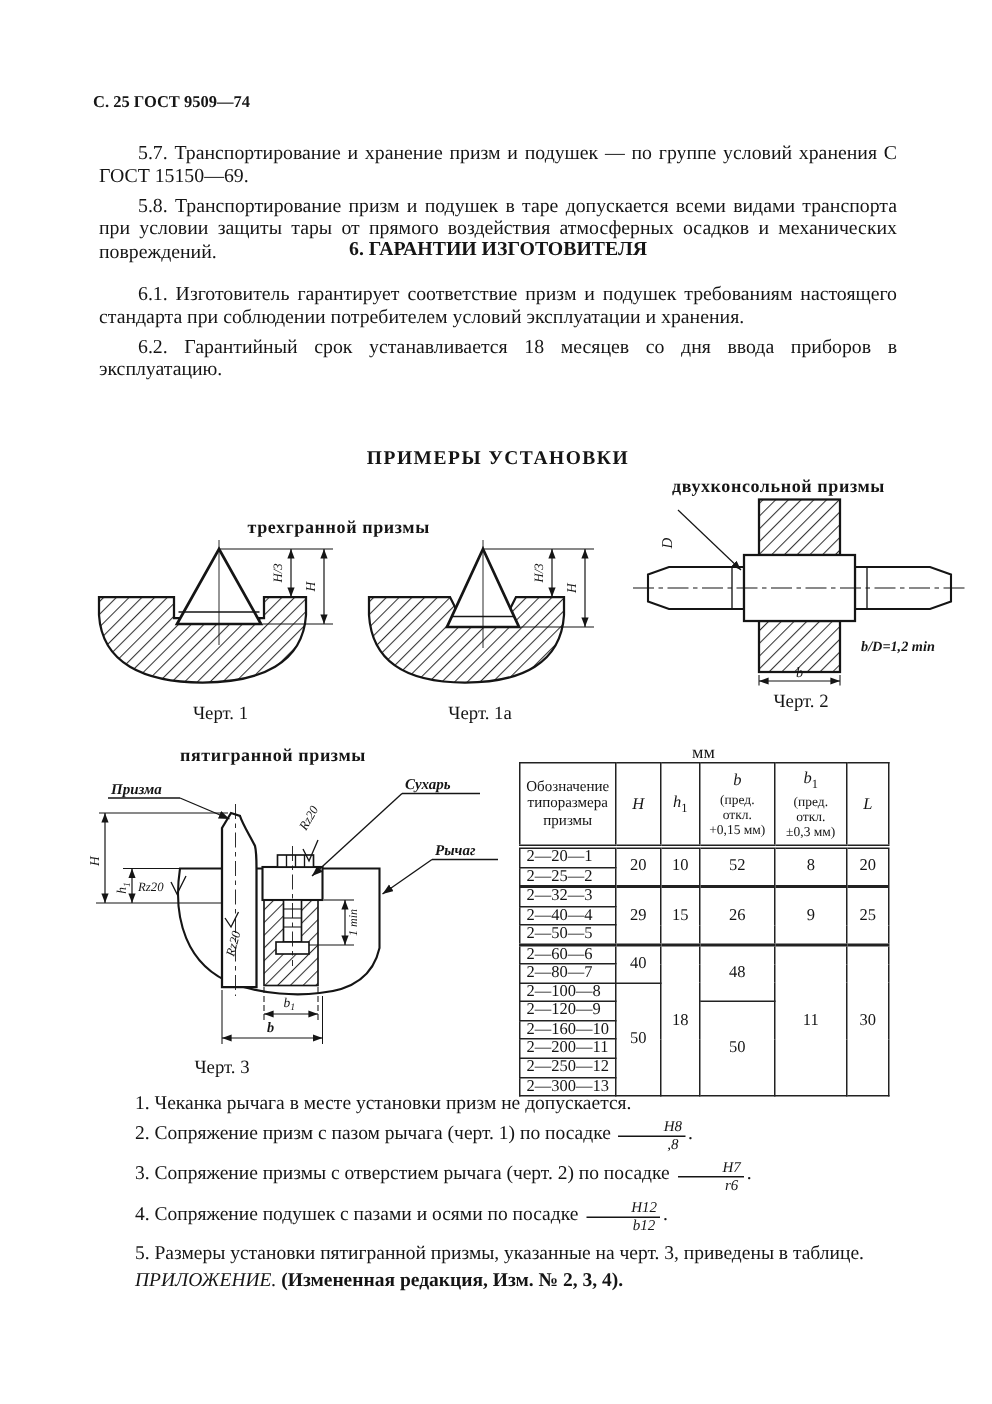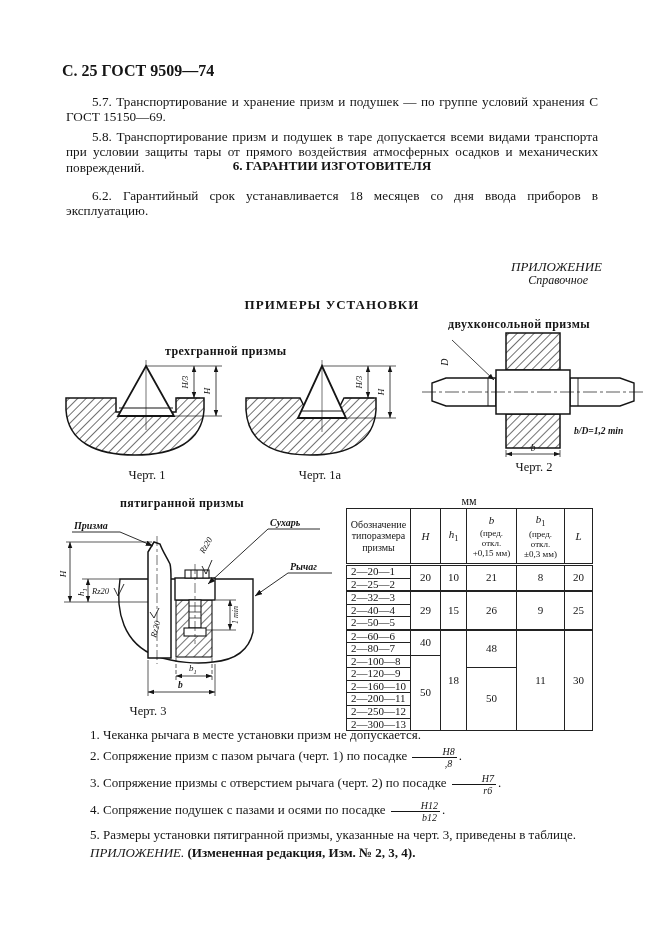--- a/index.html
+++ b/index.html
@@ -1,20 +1,20 @@
 <!DOCTYPE html>
 <html><head>
 <meta charset="utf-8">
 <style>
   html,body{margin:0;padding:0;}
   body{width:661px;height:936px;background:#ffffff;position:relative;
        font-family:"Liberation Serif", serif;color:#151515;}
   .page{position:absolute;inset:0;overflow:hidden;}
   .abs{position:absolute;}
-  .hdr{left:62px;top:62px;font-weight:bold;font-size:16px;}
+  .hdr{left:62px;top:62px;font-weight:bold;font-size:11px;}
   .txt{left:62px;width:540px;font-size:13.2px;line-height:1.17;}
   .txt p{margin:4px;text-indent:26px;text-align:justify;}
   .blk1{top:90px;}
   .h6{left:62px;top:158px;width:540px;text-align:center;font-weight:bold;font-size:13.2px;}
   .blk2{top:184px;}
   .annex{left:62px;top:260px;width:540px;text-align:right;font-style:italic;font-size:13px;line-height:1.1;}
   .annex-sub{font-size:12px;padding-right:14px;}
   .ex-title{left:62px;top:297px;width:540px;text-align:center;font-weight:bold;font-size:13px;letter-spacing:1px;}
   .fig-label{font-weight:bold;font-size:12px;letter-spacing:0.4px;}
   .lbl-canti{left:448px;top:317px;}
@@ -58,27 +58,24 @@
   <div class="abs hdr">С. 25 ГОСТ 9509—74</div>
 
   <div class="abs txt blk1">
     <p>5.7. Транспортирование и хранение призм и подушек — по группе условий хранения С ГОСТ 15150—69.</p>
     <p>5.8. Транспортирование призм и подушек в таре допускается всеми видами транспорта при условии защиты тары от прямого воздействия атмосферных осадков и механических повреждений.</p>
   </div>
 
   <div class="abs h6">6. ГАРАНТИИ ИЗГОТОВИТЕЛЯ</div>
 
   <div class="abs txt blk2">
+    <p>6.1. Изготовитель гарантирует соответствие призм и подушек требованиям настоящего стандарта при соблюдении потребителем условий эксплуатации и хранения.</p>
     <p>6.2. Гарантийный срок устанавливается 18 месяцев со дня ввода приборов в эксплуатацию.</p>
   </div>
 
-  <div class="abs annex">
-    <div>ПРИЛОЖЕНИЕ</div>
-    <div class="annex-sub">Справочное</div>
-  </div>
 
   <div class="abs ex-title">ПРИМЕРЫ УСТАНОВКИ</div>
   <div class="abs fig-label lbl-canti">двухконсольной призмы</div>
   <div class="abs fig-label lbl-tri">трехгранной призмы</div>
 
   <div class="figwrap" style="left:58px;top:358px;width:178px;">
     <svg width="178" height="108" viewBox="0 0 178 108">
       <defs>
         <pattern id="f1h" width="6" height="6" patternUnits="userSpaceOnUse" patternTransform="rotate(45)">
           <rect width="6" height="6" fill="#fff"></rect>
@@ -261,21 +258,21 @@
 откл.
 ±0,3 мм)</div></th>
           <th><i>L</i></th>
         </tr>
       </thead>
       <tbody>
           <tr>
             <td class="c-des">2—20—1</td>
             <td rowspan="2">20</td>
             <td rowspan="2">10</td>
-            <td rowspan="2">21</td>
+            <td rowspan="2">52</td>
             <td rowspan="2">8</td>
             <td rowspan="2">20</td>
           </tr>
           <tr>
             <td class="c-des">2—25—2</td>
           </tr>
           <tr class="hb">
             <td class="c-des">2—32—3</td>
             <td rowspan="3">29</td>
             <td rowspan="3">15</td>

